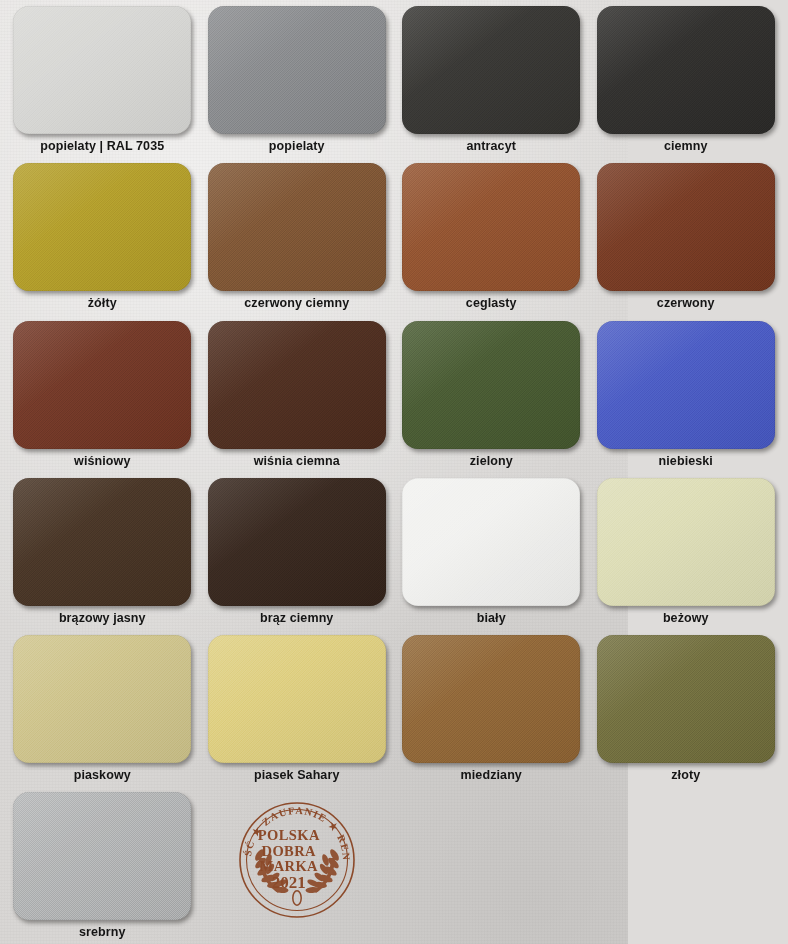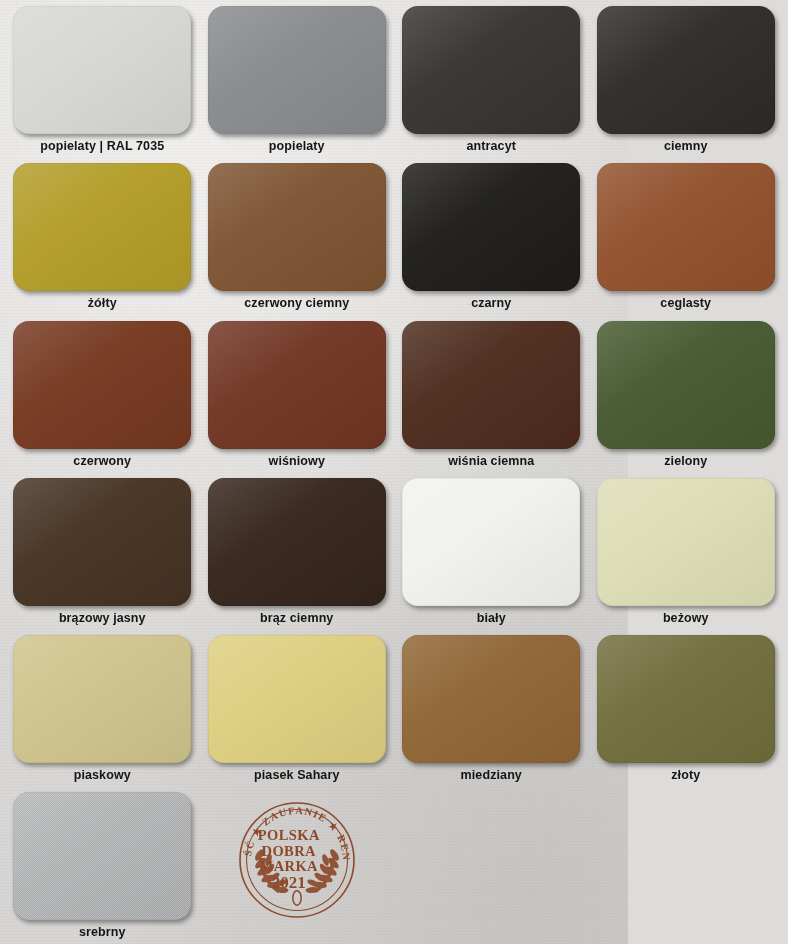--- a/index.html
+++ b/index.html
@@ -193,26 +193,20 @@
         <div class="chip" style="background-color: rgb(176, 154, 38);"></div>
       </div>
       <div class="chip-label">żółty</div>
     </div>
     <div class="cell">
       <div class="chip-wrap">
         <div class="chip" style="background-color: rgb(122, 81, 48);"></div>
       </div>
       <div class="chip-label">czerwony ciemny</div>
     </div>
-    <div class="cell">
-      <div class="chip-wrap">
-        <div class="chip" style="background-color: rgb(28, 27, 25);"></div>
-      </div>
-      <div class="chip-label">czarny</div>
-    </div>
 
     <div class="cell">
       <div class="chip-wrap">
         <div class="chip" style="background-color: rgb(142, 78, 43);"></div>
       </div>
       <div class="chip-label">ceglasty</div>
     </div>
     <div class="cell">
       <div class="chip-wrap">
         <div class="chip" style="background-color: rgb(114, 54, 31);"></div>
@@ -230,20 +224,26 @@
         <div class="chip" style="background-color: rgb(74, 42, 28);"></div>
       </div>
       <div class="chip-label">wiśnia ciemna</div>
     </div>
 
     <div class="cell">
       <div class="chip-wrap">
         <div class="chip" style="background-color: rgb(68, 86, 46);"></div>
       </div>
       <div class="chip-label">zielony</div>
+    </div>
+    <div class="cell">
+      <div class="chip-wrap">
+        <div class="chip" style="background-color: rgb(70, 87, 194);"></div>
+      </div>
+      <div class="chip-label">niebieski</div>
     </div>
     <div class="cell">
       <div class="chip-wrap">
         <div class="chip" style="background-color: rgb(67, 48, 33);"></div>
       </div>
       <div class="chip-label">brązowy jasny</div>
     </div>
     <div class="cell">
       <div class="chip-wrap">
         <div class="chip" style="background-color: rgb(51, 35, 26);"></div>

